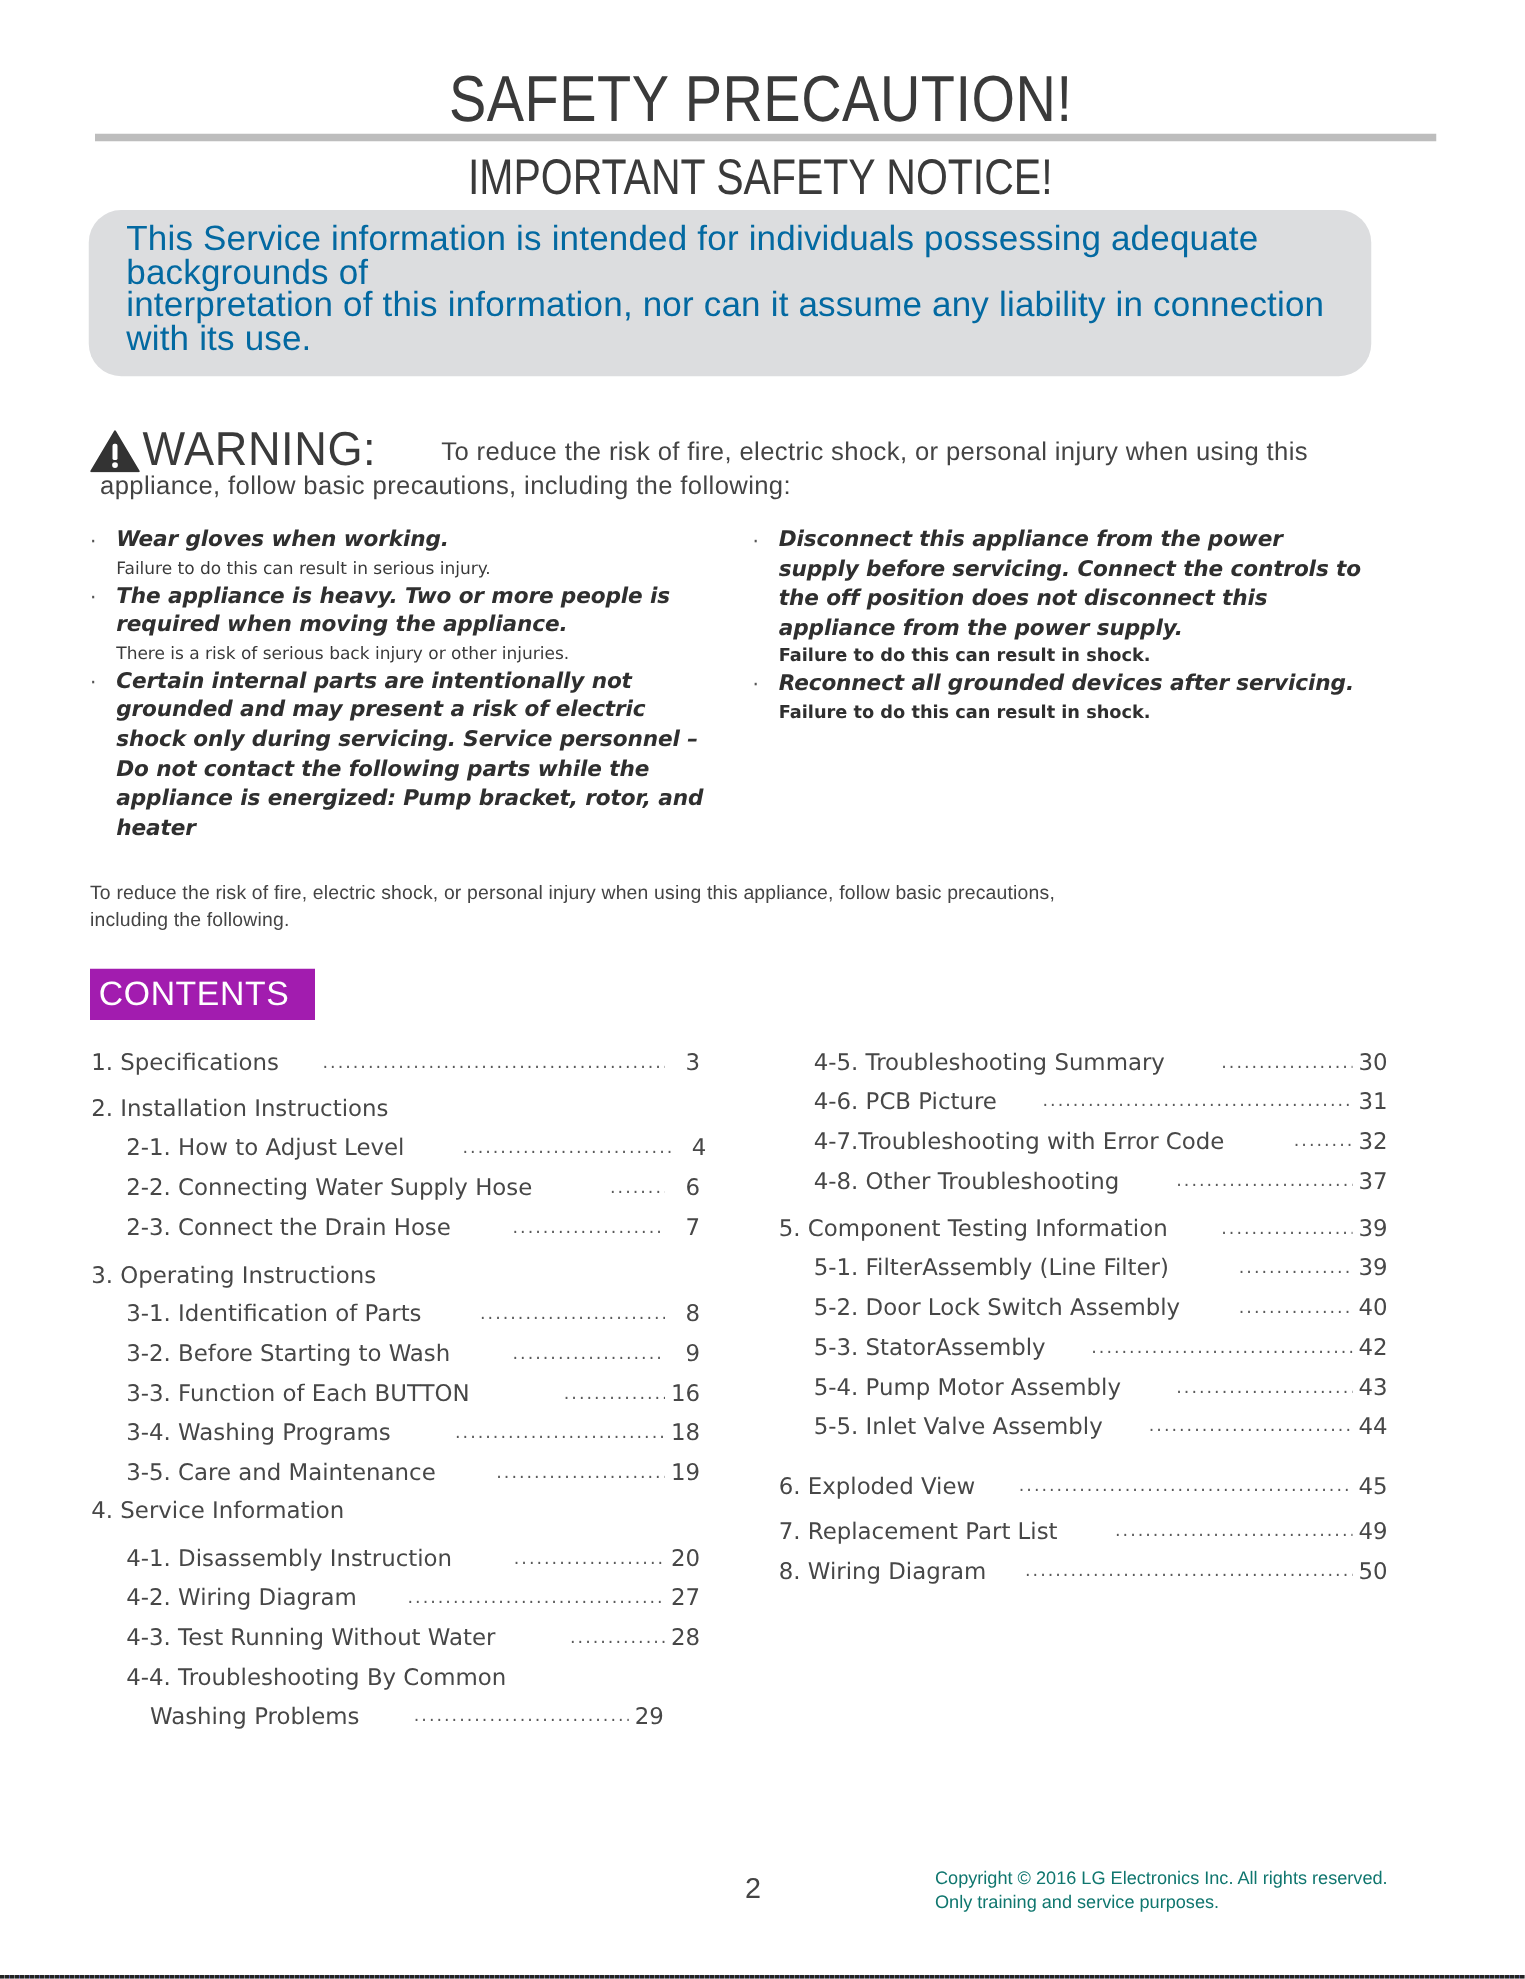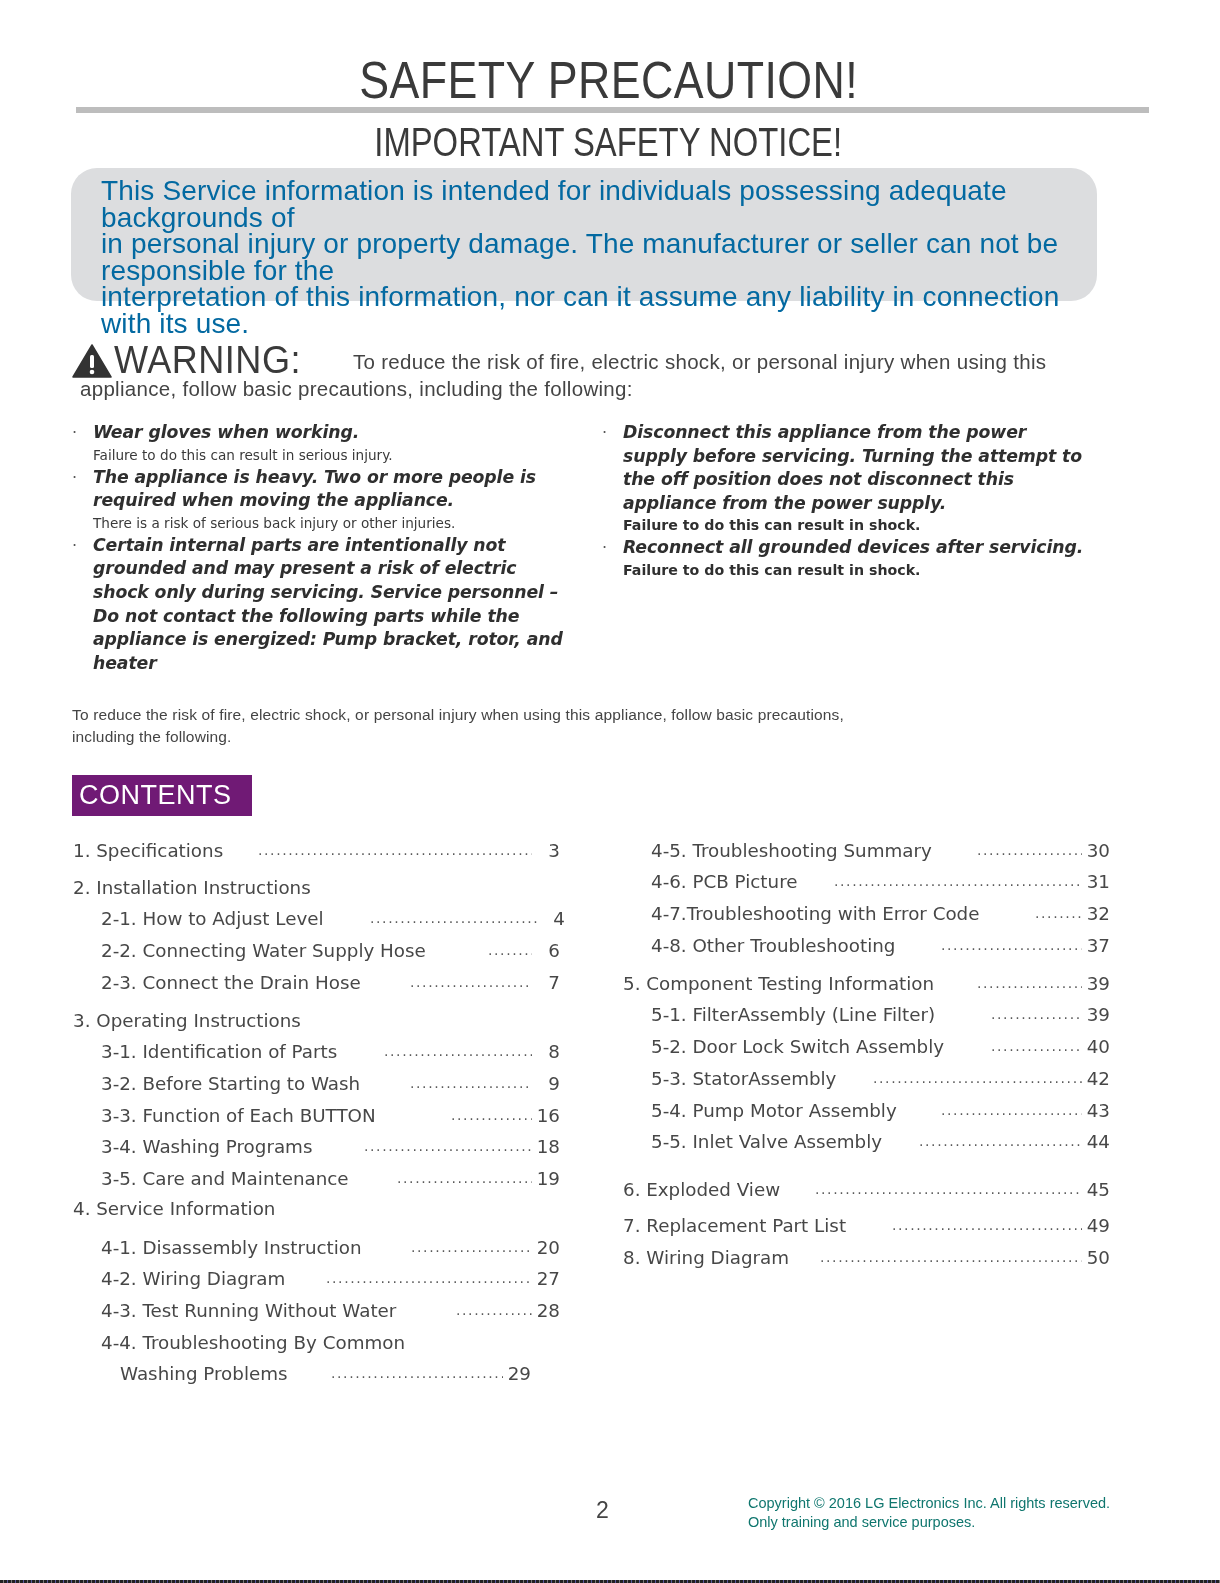--- a/index.html
+++ b/index.html
@@ -57,21 +57,21 @@
     .b-head { font-size: 17.3px; line-height: 23.6px; font-weight: bold; letter-spacing: -0.1px; font-style: italic; }
     .b-note { font-size: 13.6px; line-height: 21px; color: #3a3a3a; }
     .b-note-bold { font-size: 14.2px; line-height: 21px; font-weight: bold; color: #2f2f2f; }
 
     .reduce-text {
       left: 72px; top: 704px; width: 1000px;
       font-size: 15.5px; line-height: 22px; color: #444; letter-spacing: 0.15px;
     }
 
     .contents-badge {
-      left: 72px; top: 775px; width: 180px; height: 41px; background: #701a75;
+      left: 72px; top: 775px; width: 180px; height: 41px; background: #a21caf;
       color: #ffffff; font-size: 27px; line-height: 41px; padding-left: 7px; box-sizing: border-box;
       letter-spacing: 0.5px;
     }
 
     
     .toc { font-family: "DejaVu Sans", sans-serif; color: #474747; font-size: 18.3px; padding-left: 28px; }
     .toc-row { position: absolute; height: 26px; line-height: 26px; white-space: nowrap; }
     .toc-label { position: absolute; left: 0; top: 0; }
     .toc-dots {
       position: absolute; top: 0; overflow: hidden; white-space: nowrap;
@@ -92,21 +92,20 @@
 </head>
 <body>
 
 <div class="abs title">SAFETY PRECAUTION!</div>
 <div class="abs title-rule"></div>
 <div class="abs subtitle">IMPORTANT SAFETY  NOTICE!</div>
 
 <div class="abs notice"></div>
 <div class="abs notice-text">
   <div>This Service information is intended for individuals possessing adequate backgrounds of</div>
-  <div>in personal injury or property damage. The manufacturer or seller can not be responsible for the</div>
   <div>interpretation of this information, nor can it assume any liability in connection with its use.</div>
 </div>
 
 <div class="abs warn-row">
   <svg class="warn-icon" viewBox="0 0 40 34">
     <path d="M20 1 L39 33 L1 33 Z" fill="#333" stroke="#333" stroke-width="1.5" stroke-linejoin="round"></path>
     <rect x="18" y="11" width="4" height="13" rx="1.5" fill="#fff"></rect>
     <circle cx="20" cy="28" r="2.3" fill="#fff"></circle>
   </svg>
   <span class="warn-word">WARNING:</span>
@@ -134,21 +133,21 @@
     <div class="b-head">Do not contact the following parts while the</div>
     <div class="b-head">appliance is energized: Pump bracket, rotor, and</div>
     <div class="b-head">heater</div>
   </div>
 </div>
 
 <div class="abs bullets bullet-col-right">
   <div class="bullet">
     <span class="bullet-dot">·</span>
     <div class="b-head">Disconnect this appliance from the power</div>
-    <div class="b-head">supply before servicing. Turning the attempt to</div>
+    <div class="b-head">supply before servicing. Connect the controls to</div>
     <div class="b-head">the off position does not disconnect this</div>
     <div class="b-head">appliance from the power supply.</div>
     <div class="b-note-bold">Failure to do this can result in shock.</div>
   </div>
   <div class="bullet">
     <span class="bullet-dot">·</span>
     <div class="b-head">Reconnect all grounded devices after servicing.</div>
     <div class="b-note-bold">Failure to do this can result in shock.</div>
   </div>
 </div>

